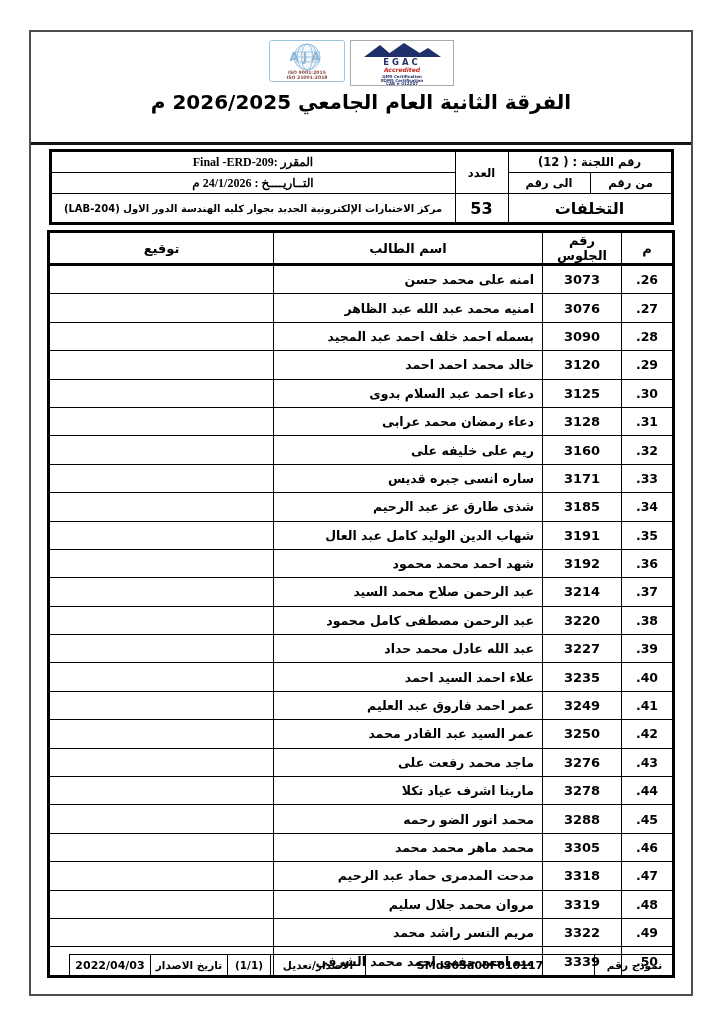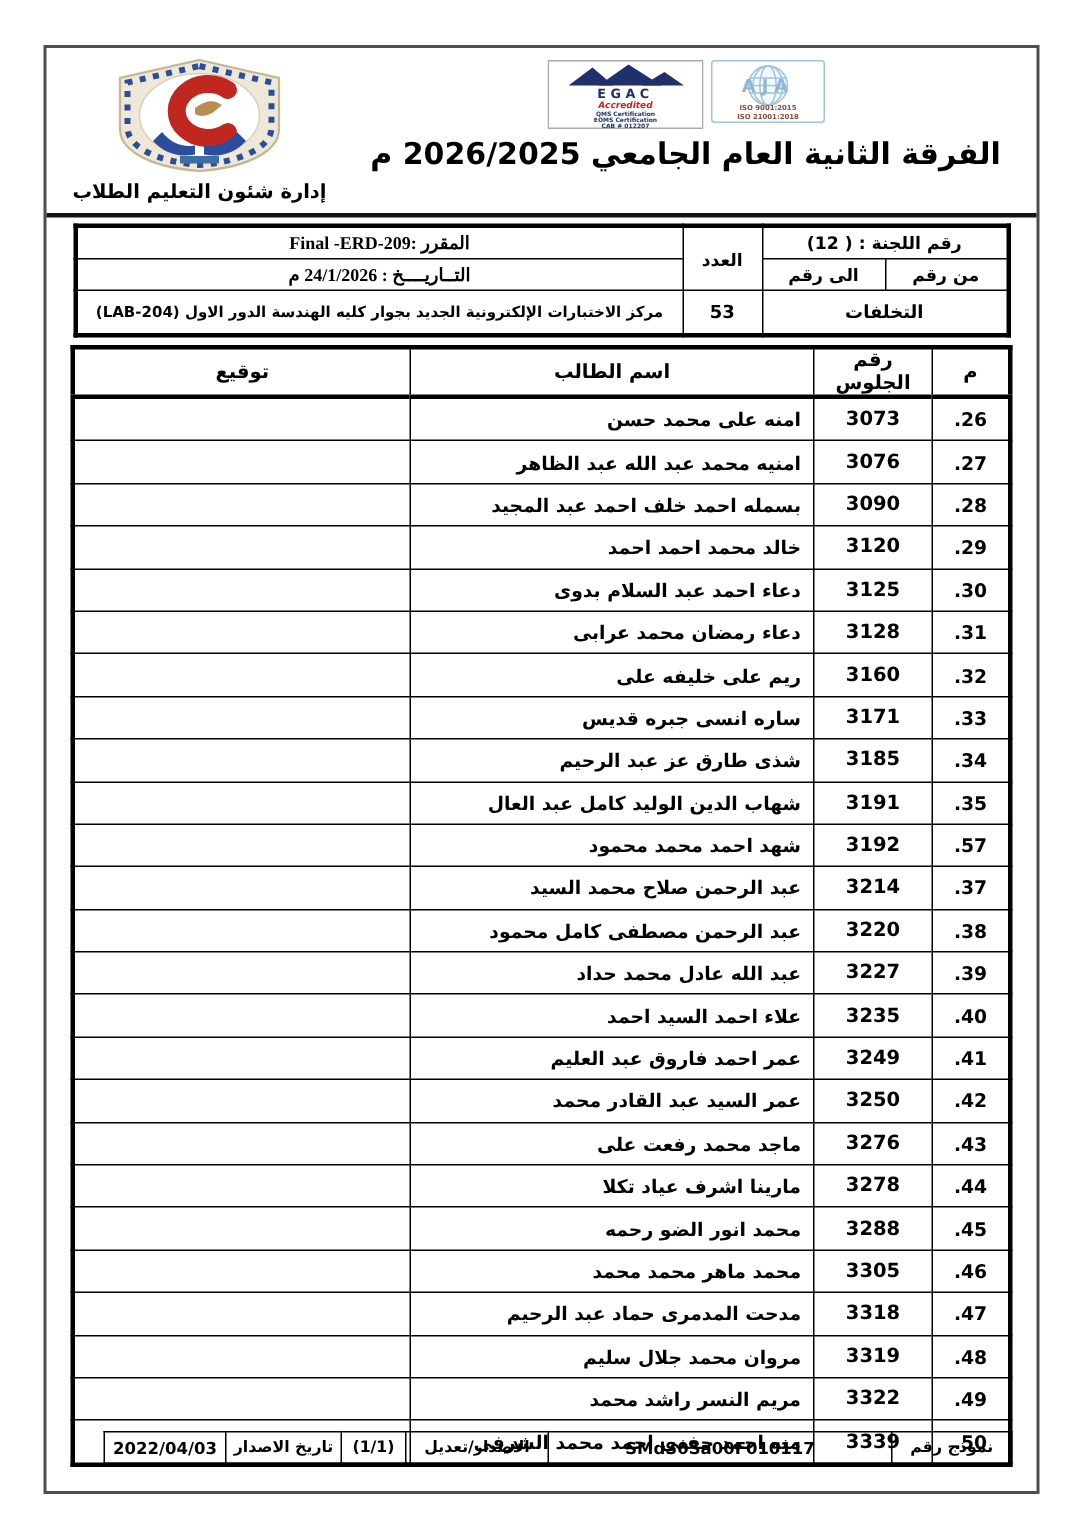--- a/index.html
+++ b/index.html
@@ -23,21 +23,21 @@
   .title1{font-size:16px;font-weight:bold;margin-top:3px;line-height:1.2;}
   .title2{font-size:20px;font-weight:bold;line-height:1.25;}
   .faculty-block{width:192px;text-align:center;flex:0 0 auto;}
   .faculty-text{font-size:13px;font-weight:bold;margin-top:1px;}
   
   table{border-collapse:collapse;}
   .info-table{direction:rtl;width:625px;margin:4px auto 0;border:3px solid #000;table-layout:fixed;}
   .info-table td{border:1.5px solid #000;font-weight:bold;text-align:center;padding:0 2px;overflow:hidden;}
   .info-table .r1{height:20px;font-size:11.5px;}
   .info-table .r2{height:20px;font-size:11.5px;}
-  .info-table .r3{height:28px;font-size:12px;}
+  .info-table .r3{height:28px;font-size:16px;}
   .info-table .cell-location{font-size:10px;}
   .info-table .cell-course,.info-table .cell-date{font-size:12px;font-family:Liberation Serif, serif;}
   
   .main-table{direction:rtl;width:625px;margin:5px auto 0;border:3px solid #000;table-layout:fixed;}
   .main-table th{
     border:1.5px solid #000;border-bottom:3px solid #000;
     height:26px;font-size:13px;font-weight:bold;padding:0;
   }
   .main-table td{
     border:1.5px solid #000;height:27.4px;font-weight:bold;
@@ -66,64 +66,49 @@
 </head>
 <body>
 
 <div class="frame">
 
   <div class="header">
 
 
     <div class="center-block">
       <div class="badges">
+        <span>
+          <svg width="76" height="42" viewBox="0 0 76 42">
+            <rect x="0.5" y="0.5" width="75" height="41" fill="#ffffff" stroke="#9ec3de" rx="2"></rect>
+            <circle cx="38" cy="17" r="13" fill="#f2f8fc" stroke="#9ec3de"></circle>
+            <ellipse cx="38" cy="17" rx="5.5" ry="13" fill="none" stroke="#9ec3de"></ellipse>
+            <ellipse cx="38" cy="17" rx="10" ry="13" fill="none" stroke="#9ec3de"></ellipse>
+            <path d="M25.5 12 h25 M25 17 h26 M25.5 22 h25" stroke="#9ec3de" fill="none"></path>
+            <text x="38" y="21" text-anchor="middle" font-size="12" font-weight="bold" letter-spacing="4" fill="#8fb6d4">AJA</text>
+            <text x="38" y="33.5" text-anchor="middle" font-size="4.6" font-weight="bold" fill="#8a4a3a">ISO 9001:2015</text>
+            <text x="38" y="39" text-anchor="middle" font-size="4.6" font-weight="bold" fill="#8a4a3a">ISO 21001:2018</text>
+          </svg>
+        </span>
         <span>
           <svg width="104" height="46" viewBox="0 0 104 46">
             <rect x="0.5" y="0.5" width="103" height="45" fill="#ffffff" stroke="#aaaaaa"></rect>
             <path d="M14 17 L30 5 L44 17 Z" fill="#20306b"></path>
             <path d="M34 17 L54 3 L76 17 Z" fill="#20306b"></path>
             <path d="M63 17 L78 8 L91 17 Z" fill="#20306b"></path>
             <text x="52" y="25" text-anchor="middle" font-size="8.5" font-weight="bold" letter-spacing="3" fill="#20306b">EGAC</text>
             <text x="52" y="32" text-anchor="middle" font-size="6" font-weight="bold" font-style="italic" fill="#c0271e">Accredited</text>
             <text x="52" y="37.5" text-anchor="middle" font-size="4" font-weight="bold" fill="#20306b">QMS Certification</text>
             <text x="52" y="41.5" text-anchor="middle" font-size="4" font-weight="bold" fill="#20306b">EOMS Certification</text>
             <text x="52" y="45" text-anchor="middle" font-size="4" font-weight="bold" fill="#20306b">CAB # 012207</text>
           </svg>
         </span>
-        <span>
-          <svg width="76" height="42" viewBox="0 0 76 42">
-            <rect x="0.5" y="0.5" width="75" height="41" fill="#ffffff" stroke="#9ec3de" rx="2"></rect>
-            <circle cx="38" cy="17" r="13" fill="#f2f8fc" stroke="#9ec3de"></circle>
-            <ellipse cx="38" cy="17" rx="5.5" ry="13" fill="none" stroke="#9ec3de"></ellipse>
-            <ellipse cx="38" cy="17" rx="10" ry="13" fill="none" stroke="#9ec3de"></ellipse>
-            <path d="M25.5 12 h25 M25 17 h26 M25.5 22 h25" stroke="#9ec3de" fill="none"></path>
-            <text x="38" y="21" text-anchor="middle" font-size="12" font-weight="bold" letter-spacing="4" fill="#8fb6d4">AJA</text>
-            <text x="38" y="33.5" text-anchor="middle" font-size="4.6" font-weight="bold" fill="#8a4a3a">ISO 9001:2015</text>
-            <text x="38" y="39" text-anchor="middle" font-size="4.6" font-weight="bold" fill="#8a4a3a">ISO 21001:2018</text>
-          </svg>
-        </span>
       </div>
       <div class="title2">الفرقة الثانية العام الجامعي 2026/2025 م</div>
     </div>
 
-    <div class="faculty-block">
-      <span>
-        <svg width="122" height="78" viewBox="0 0 122 78">
-          <path d="M61 2 L114 14 V48 C114 64 90 74 61 76 C32 74 8 64 8 48 V14 Z" fill="#efe8d8" stroke="#c4b894" stroke-width="1.5"></path>
-          <path d="M61 6 L109 17 V47 C109 61 87 70 61 72 C35 70 13 61 13 47 V17 Z" fill="none" stroke="#2b4d9b" stroke-width="4" stroke-dasharray="4 5"></path>
-          <ellipse cx="61" cy="39" rx="40" ry="28" fill="#ffffff" stroke="#d8d0bc"></ellipse>
-          <path d="M80 22 A 21 18 0 1 0 80 50" stroke="#c0271e" stroke-width="12" fill="none" stroke-linecap="round"></path>
-          <path d="M58 34 q10 -8 18 -2 l-6 5 q-6 4 -12 1 Z" fill="#b98c50"></path>
-          <path d="M36 50 q9 11 22 9 l0 6 q-17 3 -28 -9 Z" fill="#2b4d9b"></path>
-          <path d="M86 50 q-9 11 -22 9 l0 6 q17 3 28 -9 Z" fill="#2b4d9b"></path>
-          <rect x="48" y="66" width="26" height="5" fill="#3a6ea5"></rect>
-        </svg>
-      </span>
-      <div class="faculty-text">إدارة شئون التعليم الطلاب</div>
-    </div>
   </div>
 
   <table class="info-table">
     <tbody>
         <tr>
       <td class="r1" colspan="2" style="width:158px">رقم اللجنة : ( 12)</td>
       <td class="r1" rowspan="2" style="width:48px">العدد</td>
       <td class="r1 cell-course">المقرر :Final -ERD-209</td>
     </tr>
     <tr>
@@ -220,21 +205,21 @@
         </tr>
 
         <tr>
           <td class="td-no">35.</td>
           <td class="td-seat">3191</td>
           <td class="td-name">شهاب الدين الوليد كامل عبد العال</td>
           <td class="td-sign"></td>
         </tr>
 
         <tr>
-          <td class="td-no">57.</td>
+          <td class="td-no">36.</td>
           <td class="td-seat">3192</td>
           <td class="td-name">شهد احمد محمد محمود</td>
           <td class="td-sign"></td>
         </tr>
 
         <tr>
           <td class="td-no">37.</td>
           <td class="td-seat">3214</td>
           <td class="td-name">عبد الرحمن صلاح محمد السيد</td>
           <td class="td-sign"></td>

